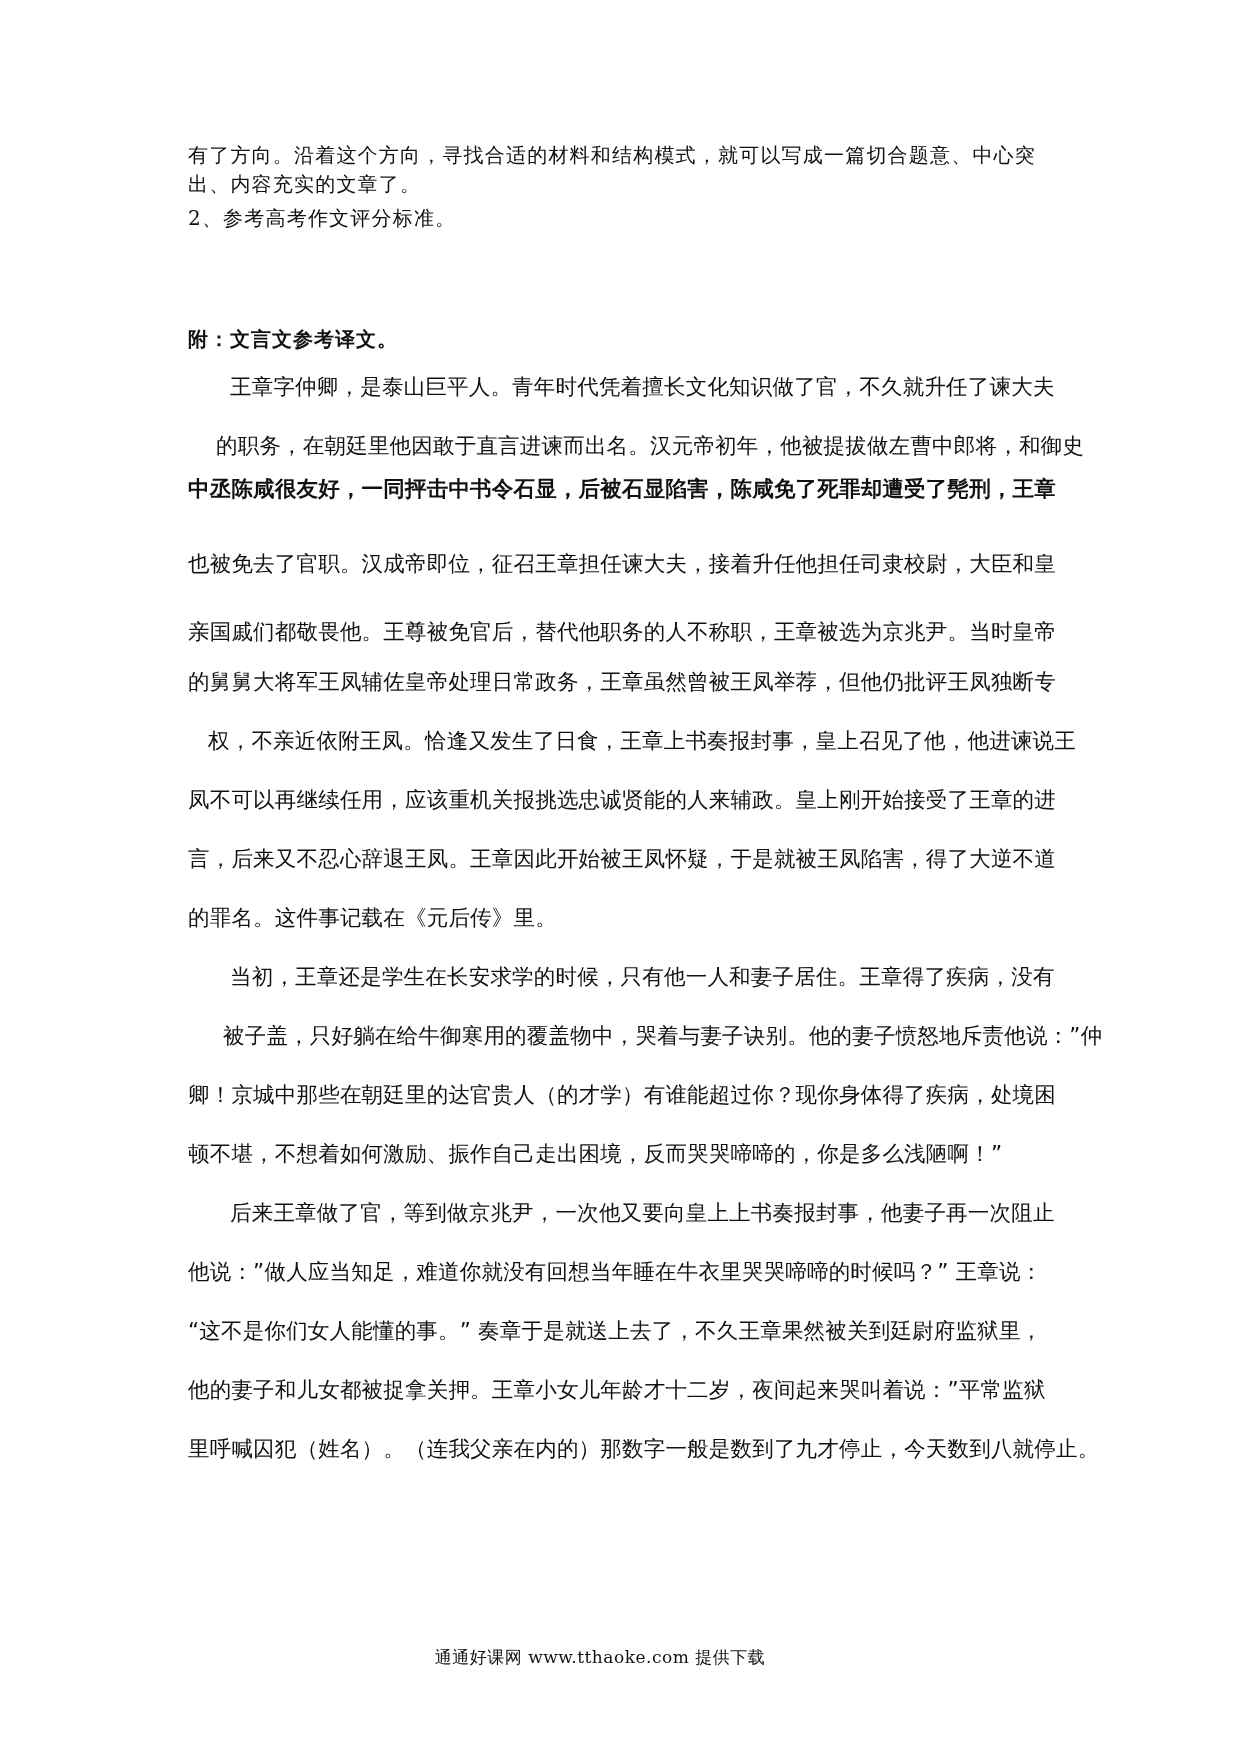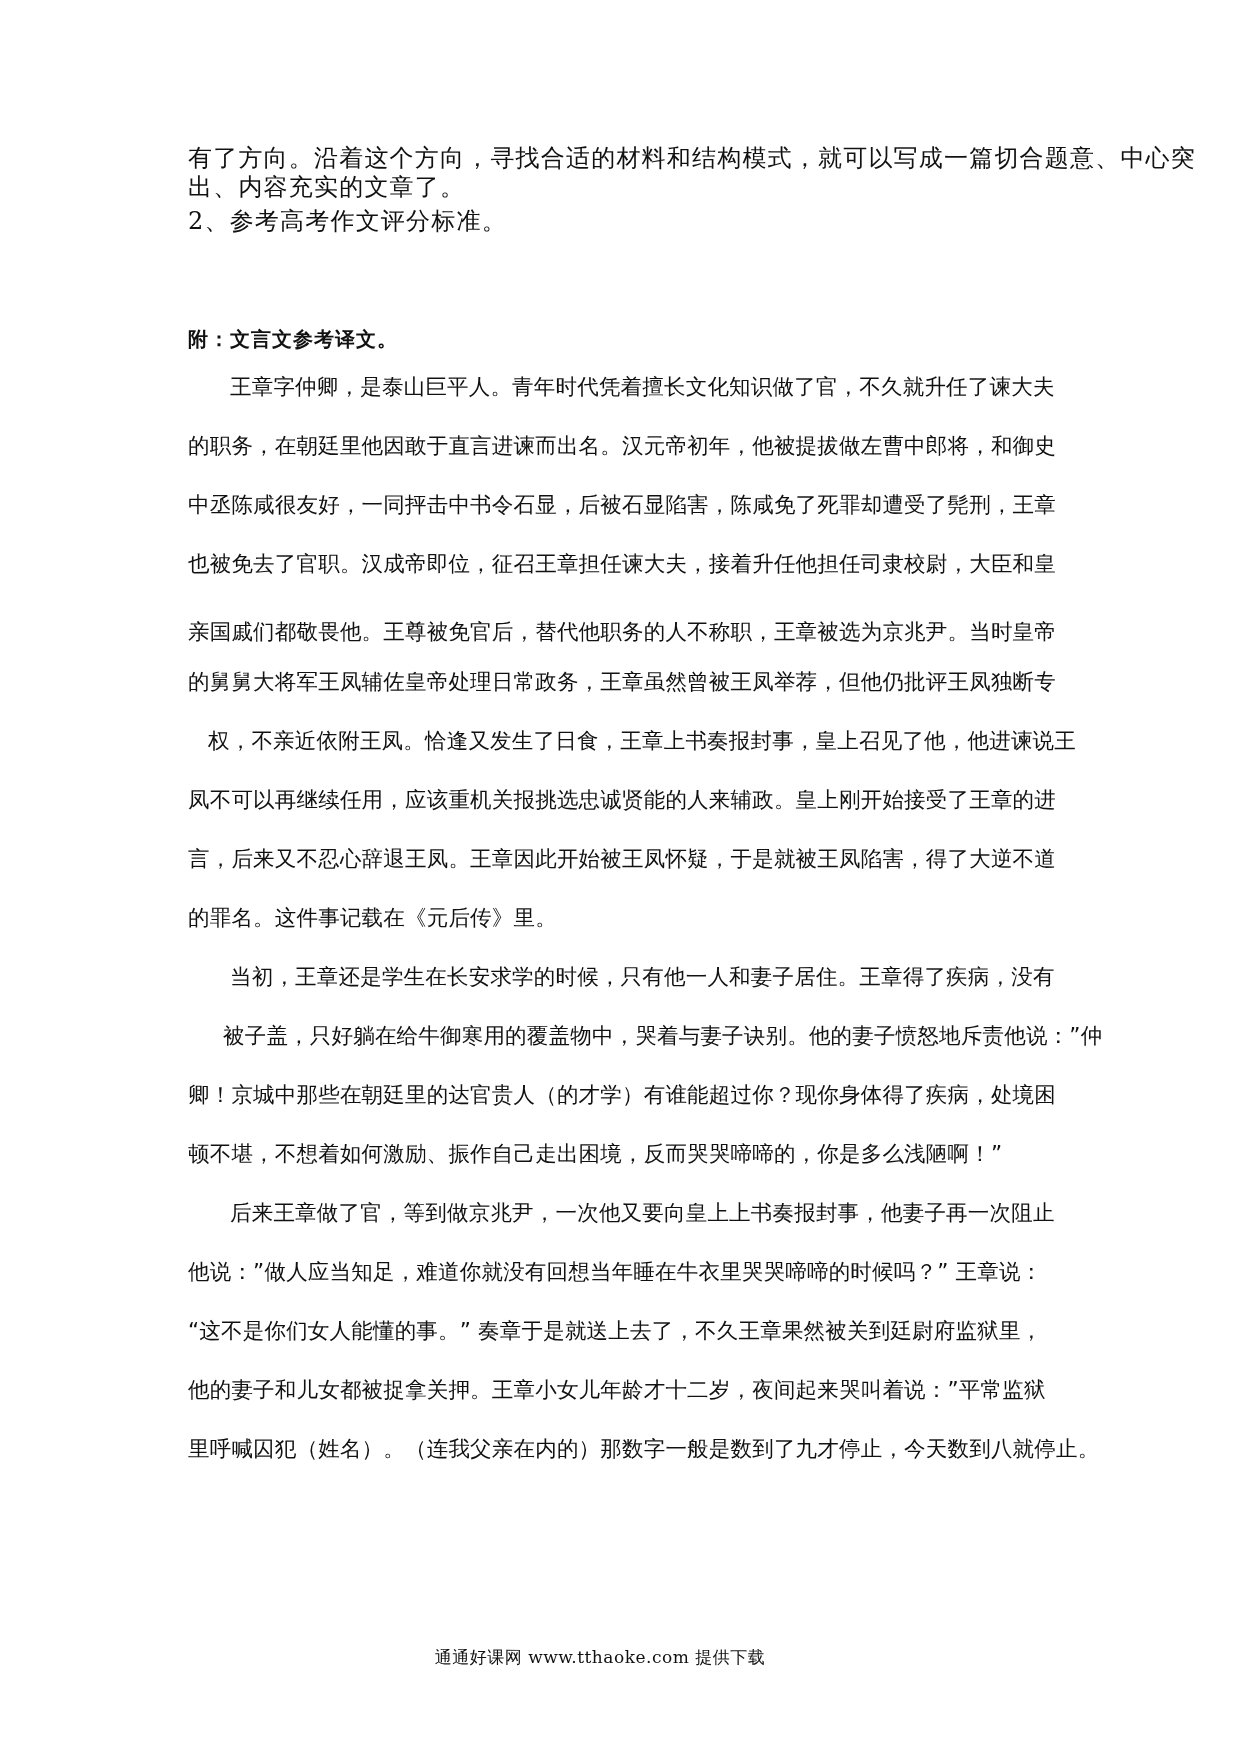--- a/index.html
+++ b/index.html
@@ -1,39 +1,39 @@
 <!DOCTYPE html>
 <html><head>
   <meta charset="utf-8">
   <style>
     html, body { margin: 0; padding: 0; background: #ffffff; }
     body { width: 1240px; height: 1754px; position: relative; overflow: hidden; color: #111; }
     .page { position: absolute; left: 0; top: 0; width: 1240px; height: 1754px; }
     .serif { font-family: "DejaVu Serif", "Liberation Serif", serif; }
     .sans { font-family: "DejaVu Sans", "Liberation Sans", sans-serif; }
-    .line { position: absolute; left: 188px; white-space: nowrap; font-size: 24px; letter-spacing: 1.2px; }
+    .line { position: absolute; left: 188px; white-space: nowrap; font-size: 20px; letter-spacing: 1.2px; }
     .heading { font-weight: bold; font-size: 20px; letter-spacing: 1px; }
     .body { font-size: 21.5px; letter-spacing: 0.2px; }
     .indent { left: 230px; }
     .footer { position: absolute; left: 0; width: 1200px; text-align: center; top: 1646px; font-size: 17px; letter-spacing: 0.5px; }
   </style>
 </head>
 <body>
 
 <div class="page">
   <div class="line serif" style="top:142px;">有了方向。沿着这个方向，寻找合适的材料和结构模式，就可以写成一篇切合题意、中心突</div>
   <div class="line serif" style="top:171px;">出、内容充实的文章了。</div>
   <div class="line serif" style="top:205px;">2、参考高考作文评分标准。</div>
 
   <div class="line serif heading" style="top:326px;">附：文言文参考译文。</div>
 
   <div>
     <div class="line sans body indent" style="top:372px;">王章字仲卿，是泰山巨平人。青年时代凭着擅长文化知识做了官，不久就升任了谏大夫</div>
-    <div class="line sans body" style="top:431px;">的职务，在朝廷里他因敢于直言进谏而出名。汉元帝初年，他被提拔做左曹中郎将，和御史</div>
-    <div class="line sans body" style="top:490px;">中丞陈咸很友好，一同抨击中书令石显，后被石显陷害，陈咸免了死罪却遭受了髡刑，王章</div>
+    <div class="line sans body" style="top:431px;margin-left:28px;">的职务，在朝廷里他因敢于直言进谏而出名。汉元帝初年，他被提拔做左曹中郎将，和御史</div>
+    <div class="line sans body" style="top:474px;font-weight:bold;">中丞陈咸很友好，一同抨击中书令石显，后被石显陷害，陈咸免了死罪却遭受了髡刑，王章</div>
     <div class="line sans body" style="top:549px;">也被免去了官职。汉成帝即位，征召王章担任谏大夫，接着升任他担任司隶校尉，大臣和皇</div>
     <div class="line sans body" style="top:608px;margin-top:9px;">亲国戚们都敬畏他。王尊被免官后，替代他职务的人不称职，王章被选为京兆尹。当时皇帝</div>
     <div class="line sans body" style="top:667px;">的舅舅大将军王凤辅佐皇帝处理日常政务，王章虽然曾被王凤举荐，但他仍批评王凤独断专</div>
     <div class="line sans body" style="top:726px;margin-left:20px;">权，不亲近依附王凤。恰逢又发生了日食，王章上书奏报封事，皇上召见了他，他进谏说王</div>
     <div class="line sans body" style="top:785px;">凤不可以再继续任用，应该重机关报挑选忠诚贤能的人来辅政。皇上刚开始接受了王章的进</div>
     <div class="line sans body" style="top:844px;">言，后来又不忍心辞退王凤。王章因此开始被王凤怀疑，于是就被王凤陷害，得了大逆不道</div>
     <div class="line sans body" style="top:903px;">的罪名。这件事记载在《元后传》里。</div>
   </div>
 
   <div>

